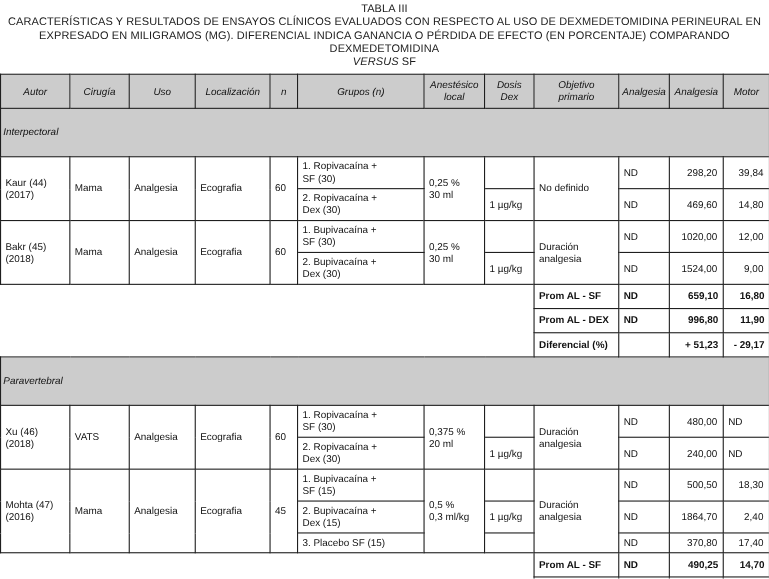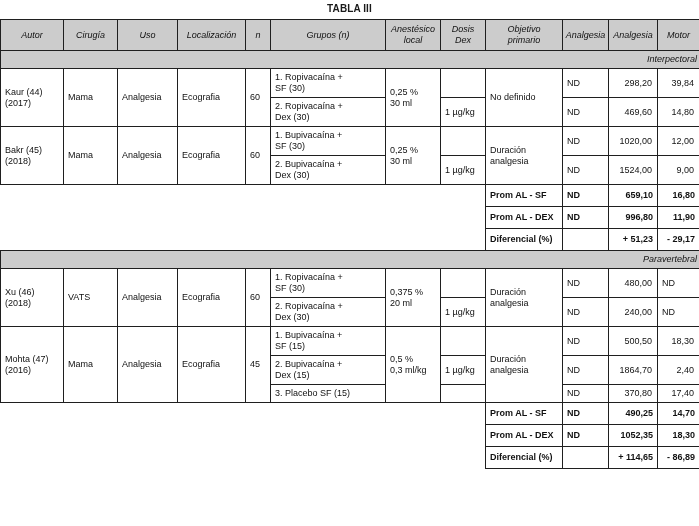--- a/index.html
+++ b/index.html
@@ -8,56 +8,59 @@
     --text:#111111;
     --page-bg:#ffffff;
   }
   *{box-sizing:border-box;margin:0;padding:0;}
   html,body{background:var(--page-bg);}
   body{
     width:699px;height:526px;overflow:hidden;
     font-family:"Liberation Sans","DejaVu Sans",sans-serif;
     color:var(--text);
   }
-  .caption{padding:3px 0 4px;text-align:center;font-weight:bold;}
+  .caption{padding:3px 0 4px;text-align:center;}
   .cap-line{font-size:10px;line-height:12px;letter-spacing:0.1px;color:#1a1a1a;}
   .it{font-style:italic;}
   table{
     border-collapse:collapse;table-layout:fixed;width:699px;
   }
   td,th{
     border:1px solid var(--border);
     font-size:9px;line-height:11px;
     padding:3px 4px;vertical-align:middle;
     text-align:left;font-weight:normal;
     overflow:hidden;
   }
   th{
     background:var(--band-bg);
     font-style:italic;text-align:center;
     padding:4px 1px;white-space:pre-line;
   }
   tr.section td{
     background:var(--band-bg);
-    font-style:italic;text-align:right;
-    padding:3px 2px;
+    font-style:italic;text-align:left;
+    padding:16px 2px;
   }
   .pre{white-space:pre-line;}
   .c{text-align:left;}
   .r{text-align:right;padding-right:5px;}
   tr.summary td{font-weight:bold;padding:5px 4px;}
   td.noborder{border:none;background:var(--page-bg);}
 </style>
 </head>
 <body>
 
 <div>
 
   <div class="caption">
     <div class="cap-line">TABLA III</div>
+    <div class="cap-line">CARACTERÍSTICAS Y RESULTADOS DE ENSAYOS CLÍNICOS EVALUADOS CON RESPECTO AL USO DE DEXMEDETOMIDINA PERINEURAL EN</div>
+    <div class="cap-line">EXPRESADO EN MILIGRAMOS (MG). DIFERENCIAL INDICA GANANCIA O PÉRDIDA DE EFECTO (EN PORCENTAJE) COMPARANDO DEXMEDETOMIDINA</div>
+    <div class="cap-line"><span class="it">VERSUS</span> <span>SF</span></div>
   </div>
 
   <table>
     <colgroup>
       <col style="width:63px">
         <col style="width:54px">
         <col style="width:60px">
         <col style="width:68px">
       <col style="width:25px">
         <col style="width:115px">

